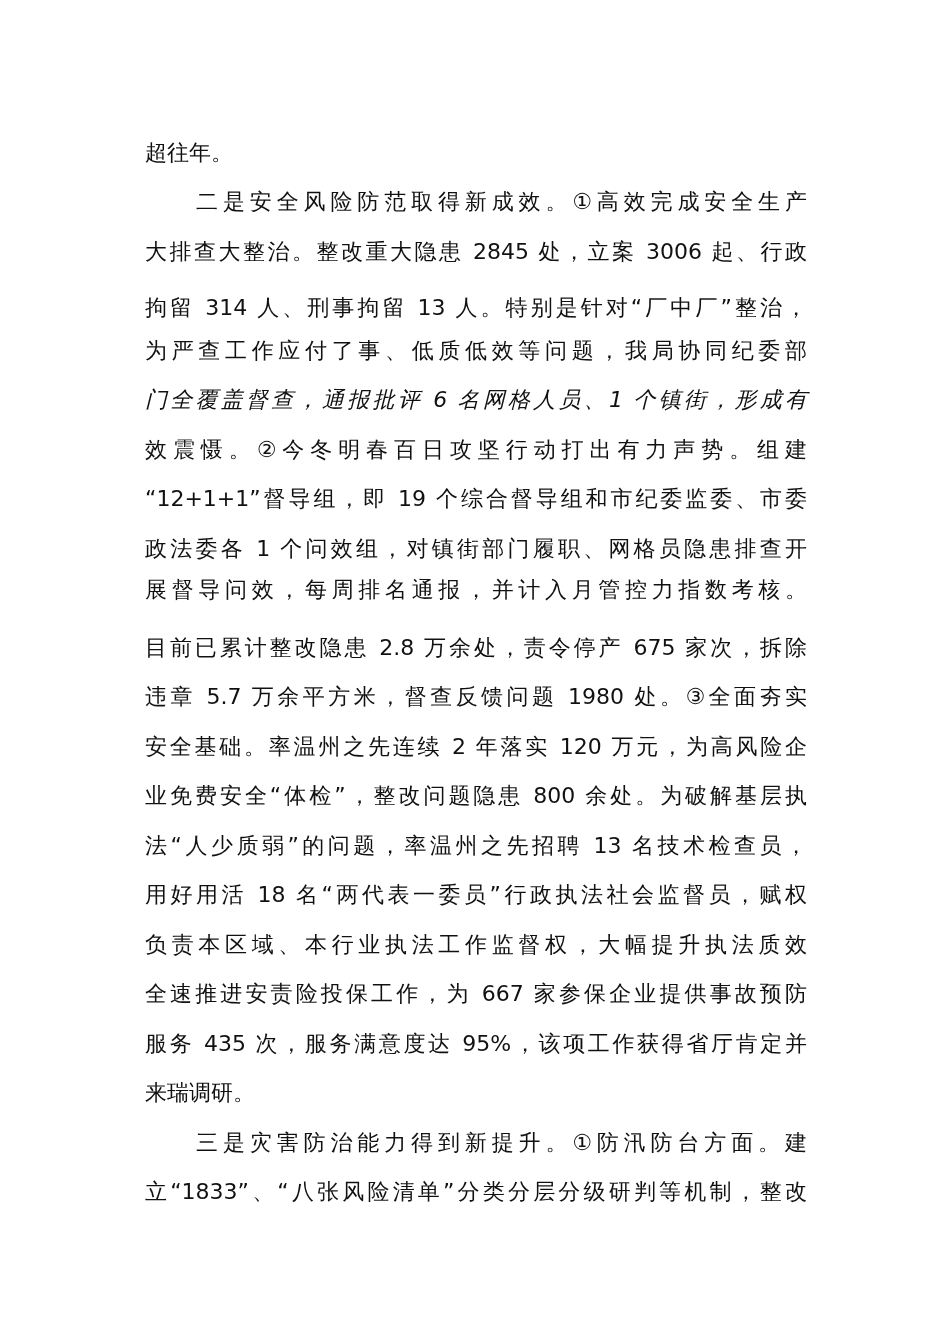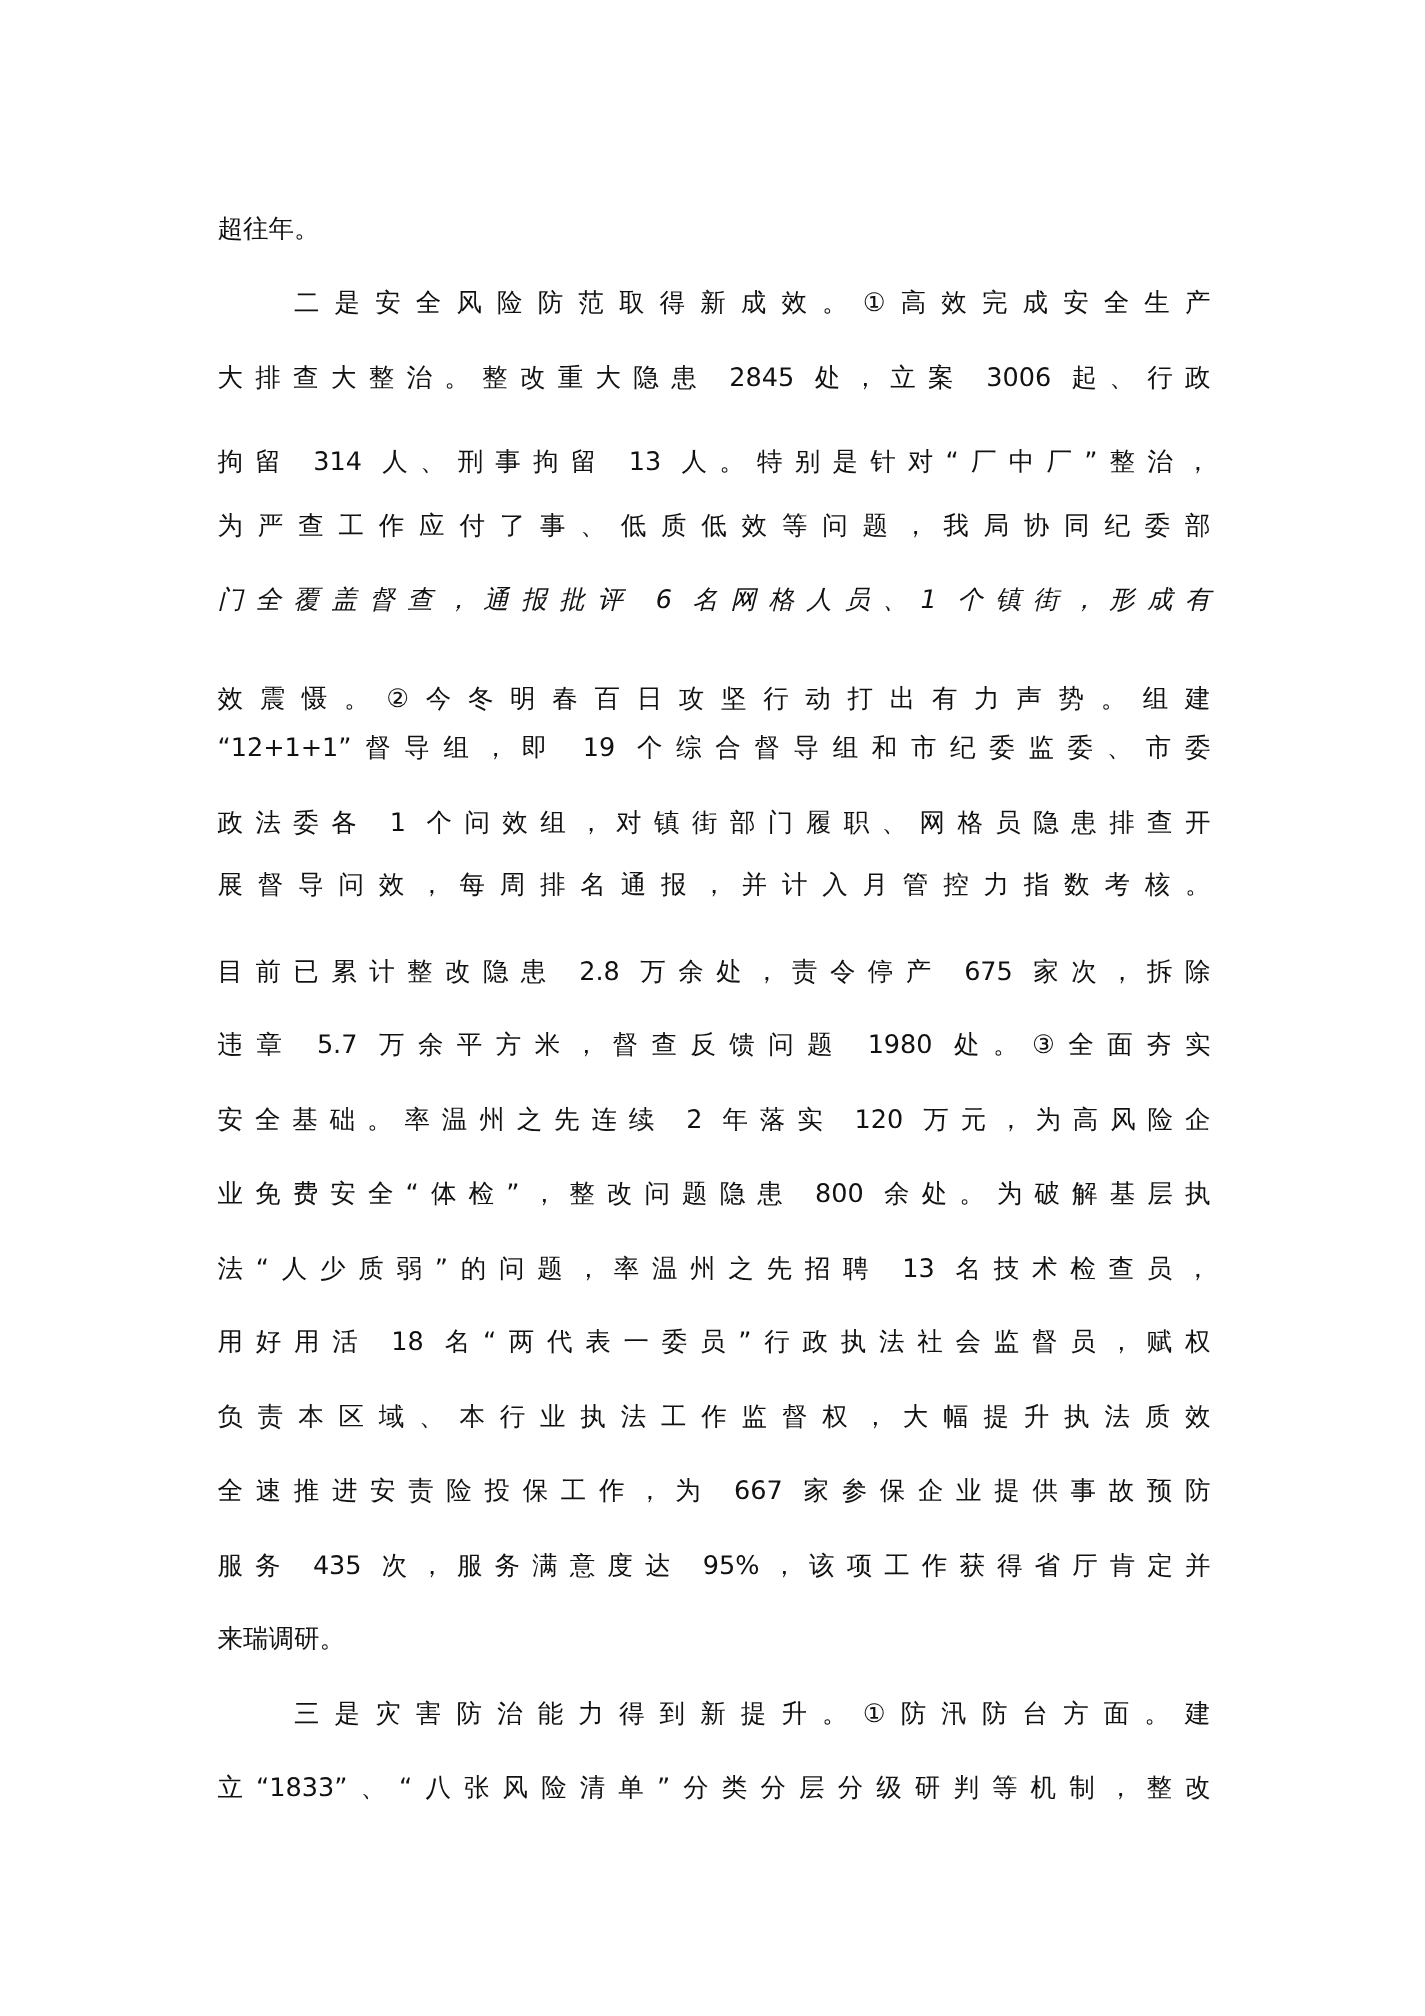--- a/index.html
+++ b/index.html
@@ -20,21 +20,21 @@
     left: 0; top: 0;
     width: 950px;
     height: 1344px;
     background: #ffffff;
   }
   .line {
     position: absolute;
     left: 145px;
     width: 662px;
     height: 40px;
-    font-size: 17px;
+    font-size: 22px;
     line-height: 40px;
     white-space: nowrap;
     text-align: justify;
     text-align-last: justify;
     letter-spacing: 0px;
   }
   .line.last {
     text-align-last: left;
   }
   .line.indent {
@@ -48,21 +48,21 @@
 <div class="page">
 
   <div class="line last" style="top:133px;">超往年。</div>
 
   <div>
     <div class="line indent" style="top:182px;">二是安全风险防范取得新成效。①高效完成安全生产</div>
     <div class="line" style="top:232px;">大排查大整治。整改重大隐患 2845 处，立案 3006 起、行政</div>
     <div class="line" style="top:288px;">拘留 314 人、刑事拘留 13 人。特别是针对“厂中厂”整治，</div>
     <div class="line" style="top:331px;">为严查工作应付了事、低质低效等问题，我局协同纪委部</div>
     <div class="line" style="top:380px;font-style:italic;">门全覆盖督查，通报批评 6 名网格人员、1 个镇街，形成有</div>
-    <div class="line" style="top:430px;margin-top:16px;">效震慑。②今冬明春百日攻坚行动打出有力声势。组建</div>
+    <div class="line" style="top:430px;">效震慑。②今冬明春百日攻坚行动打出有力声势。组建</div>
     <div class="line" style="top:479px;">“12+1+1”督导组，即 19 个综合督导组和市纪委监委、市委</div>
     <div class="line" style="top:529px;">政法委各 1 个问效组，对镇街部门履职、网格员隐患排查开</div>
     <div class="line" style="top:570px;">展督导问效，每周排名通报，并计入月管控力指数考核。</div>
     <div class="line" style="top:628px;">目前已累计整改隐患 2.8 万余处，责令停产 675 家次，拆除</div>
     <div class="line" style="top:677px;">违章 5.7 万余平方米，督查反馈问题 1980 处。③全面夯实</div>
     <div class="line" style="top:727px;">安全基础。率温州之先连续 2 年落实 120 万元，为高风险企</div>
     <div class="line" style="top:776px;">业免费安全“体检”，整改问题隐患 800 余处。为破解基层执</div>
     <div class="line" style="top:826px;">法“人少质弱”的问题，率温州之先招聘 13 名技术检查员，</div>
     <div class="line" style="top:875px;">用好用活 18 名“两代表一委员”行政执法社会监督员，赋权</div>
     <div class="line" style="top:925px;">负责本区域、本行业执法工作监督权，大幅提升执法质效</div>

